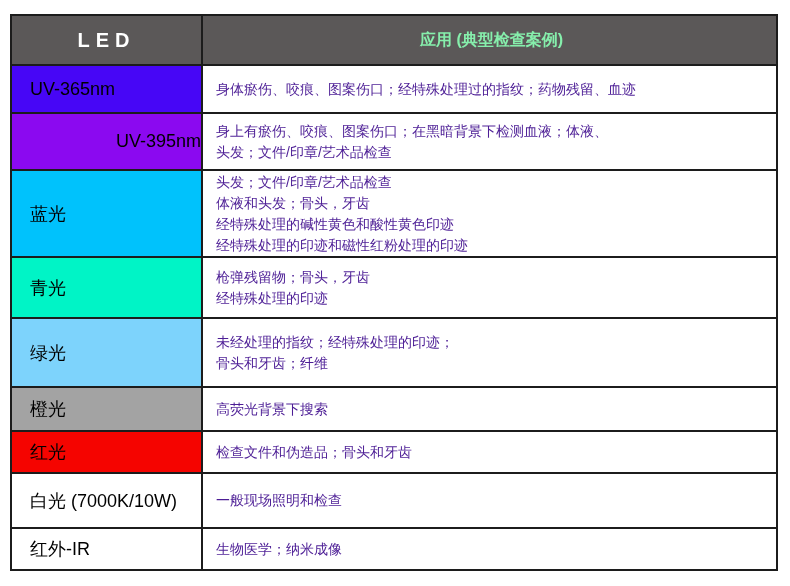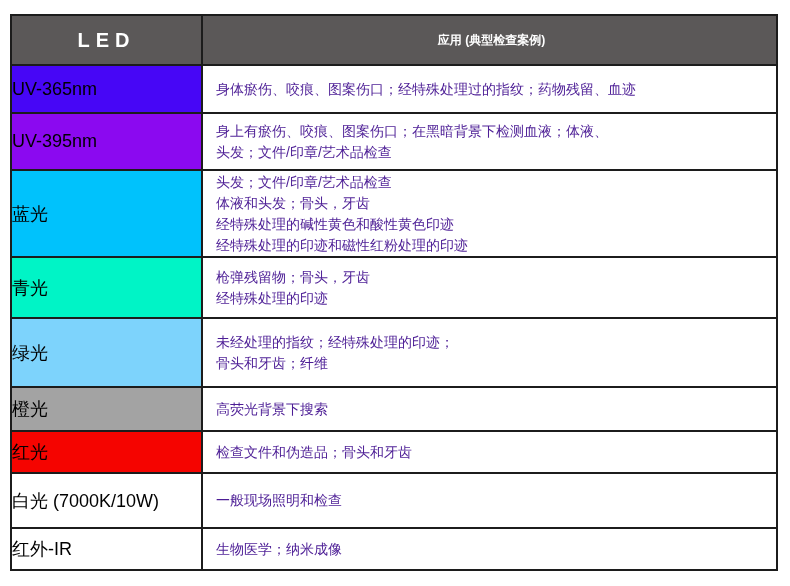--- a/index.html
+++ b/index.html
@@ -32,20 +32,21 @@
   .cell {
     box-sizing: border-box;
     display: flex;
     flex-direction: column;
     justify-content: center;
   }
   .cell.left {
     flex: 0 0 191px;
     width: 191px;
     border-right: 2px solid #1c1c1c;
+    padding-left: 18px;
     font-size: 18px;
     color: #000000;
   }
   .cell.right {
     flex: 1 1 auto;
     padding-left: 13px;
     padding-right: 8px;
   }
   .header-row { border-top: none; }
   .header-row .cell.left {
@@ -54,23 +55,23 @@
     padding-left: 0;
     color: #ffffff;
     font-weight: bold;
     font-size: 20px;
     letter-spacing: 6px;
   }
   .header-row .cell.right {
     align-items: center;
     justify-content: center;
     padding-left: 12px;
-    color: #ffffff;
+    color: #86efac;
     font-weight: bold;
-    font-size: 12px;
+    font-size: 16px;
   }
   .app-line {
     font-size: 14px;
     line-height: 21px;
     color: #4c1d95;
     white-space: nowrap;
   }
 </style>
 </head>
 <body>
@@ -84,21 +85,21 @@
     </div>
 
     <div class="row" style="height:48px">
       <div class="cell left" style="background-color: rgb(71, 6, 246);">UV-365nm</div>
       <div class="cell right">
         <div class="app-line">身体瘀伤、咬痕、图案伤口；经特殊处理过的指纹；药物残留、血迹</div>
       </div>
     </div>
 
     <div class="row" style="height:57px">
-      <div class="cell left" style="background-color: rgb(139, 9, 240);">UV-395nm</div>
+      <div class="cell left" style="background-color: rgb(139, 9, 240); text-align: right;">UV-395nm</div>
       <div class="cell right">
         <div class="app-line">身上有瘀伤、咬痕、图案伤口；在黑暗背景下检测血液；体液、</div>
         <div class="app-line">头发；文件/印章/艺术品检查</div>
       </div>
     </div>
 
     <div class="row" style="height:87px">
       <div class="cell left" style="background-color: rgb(0, 194, 252);">蓝光</div>
       <div class="cell right">
         <div class="app-line">头发；文件/印章/艺术品检查</div>

